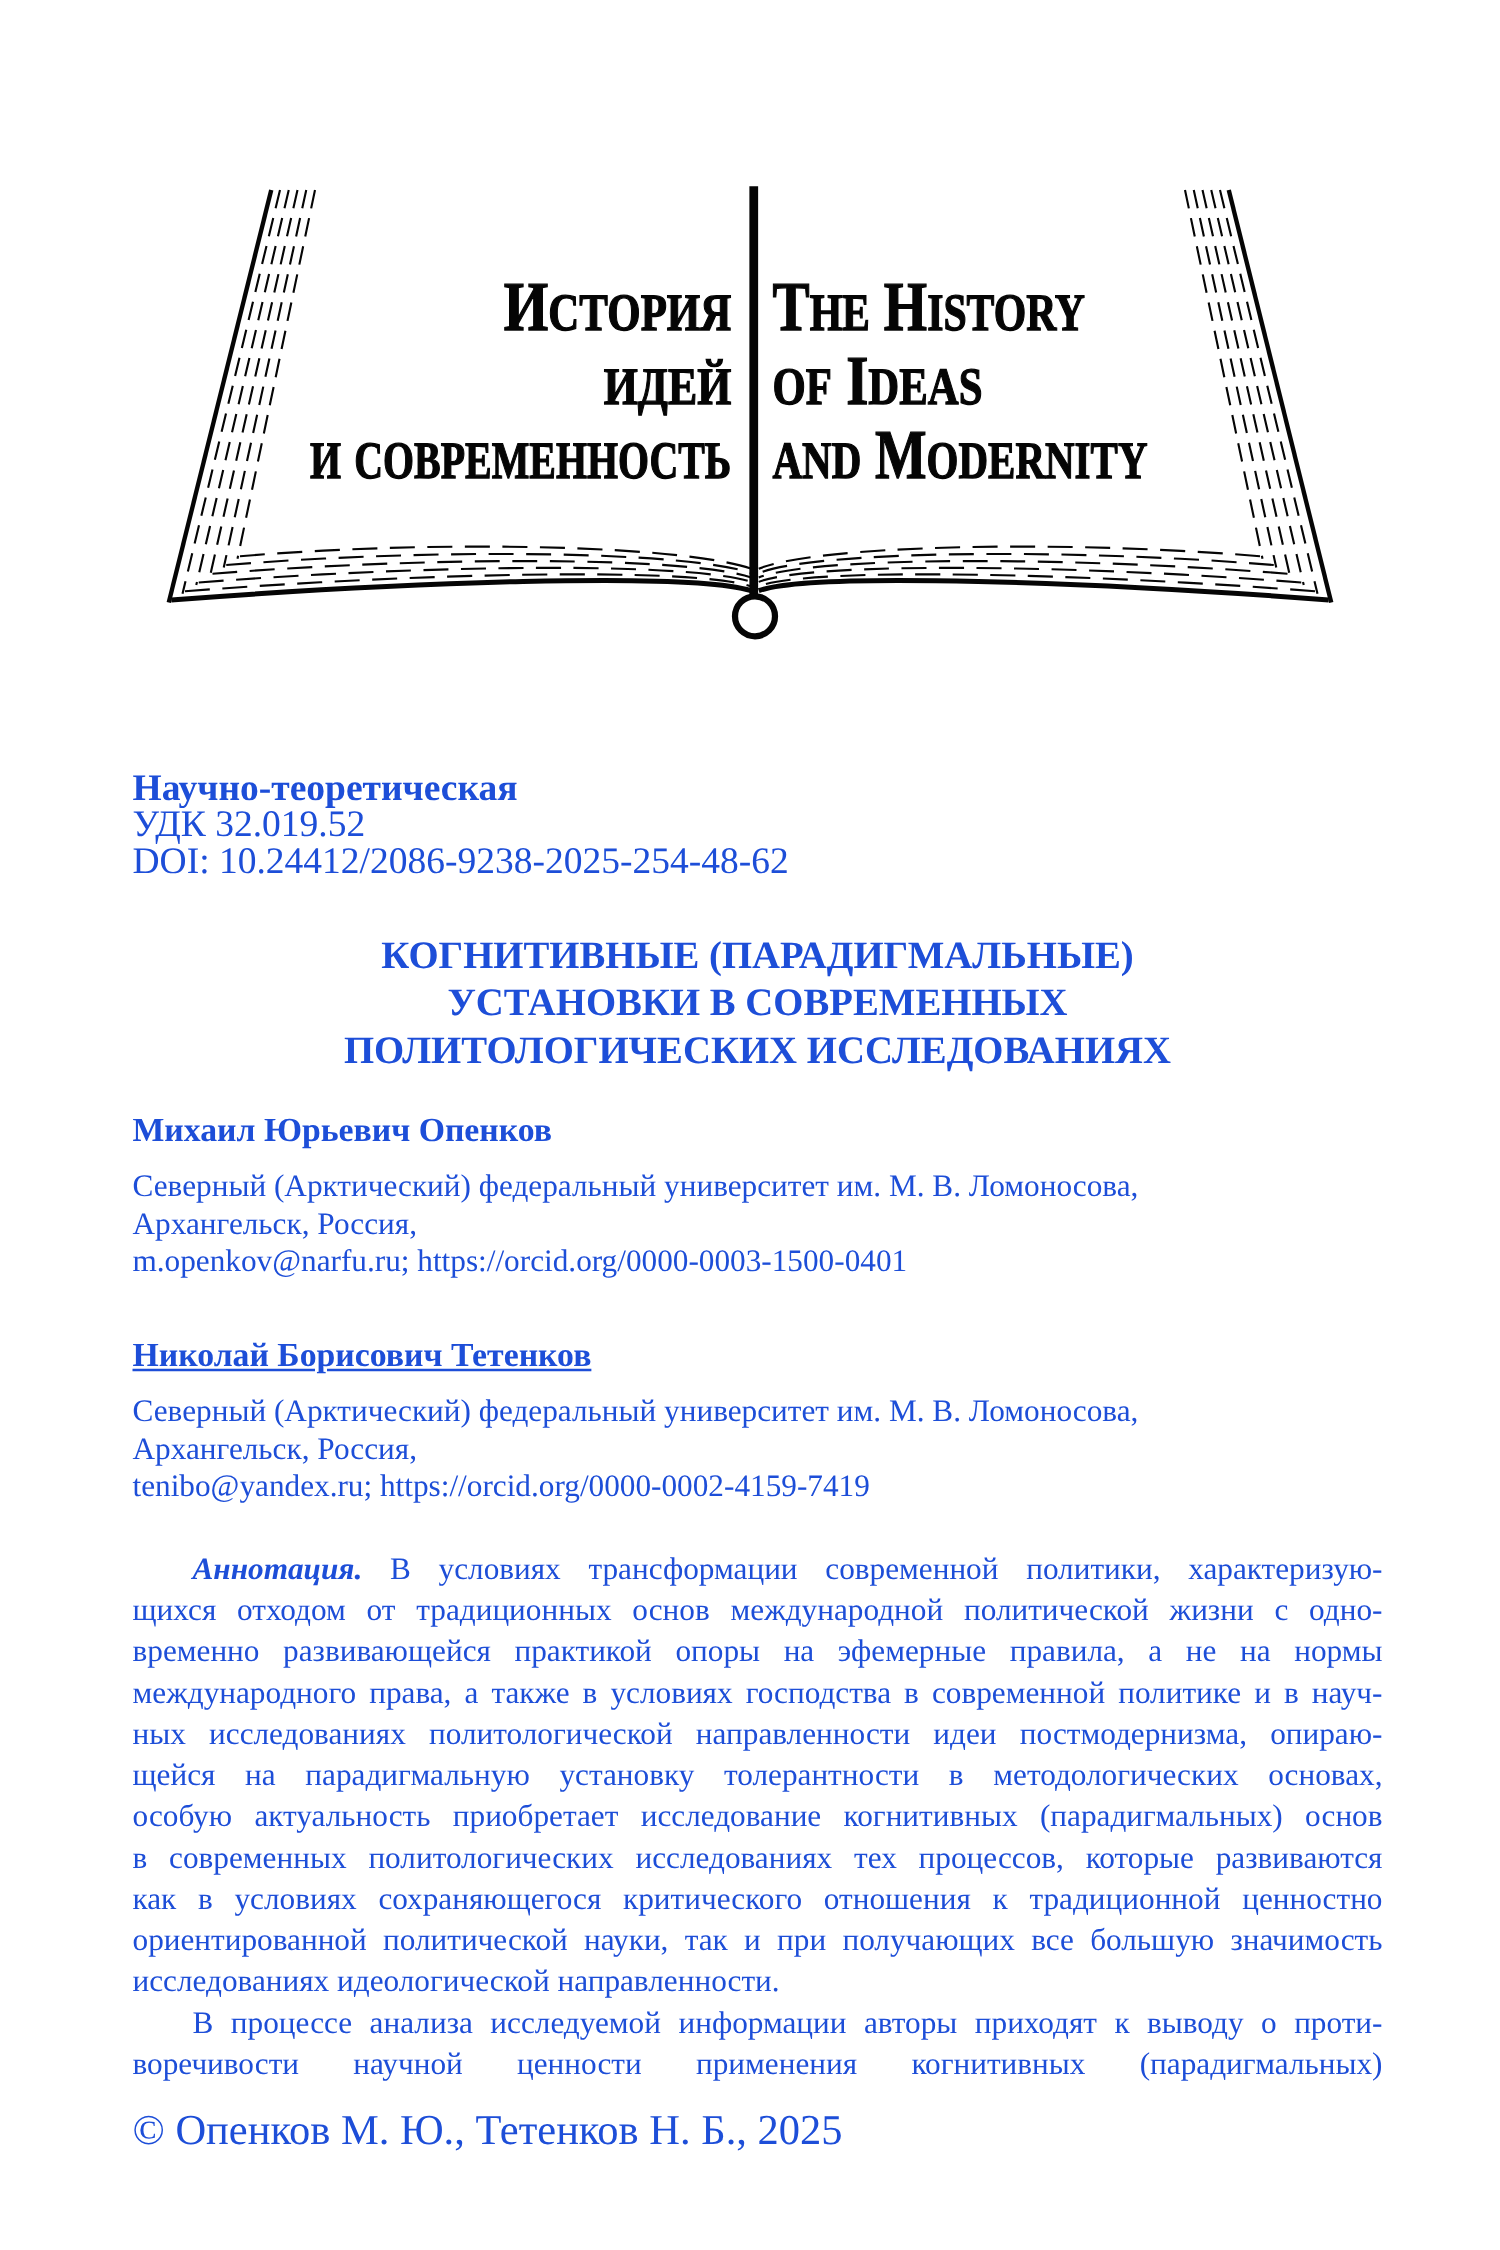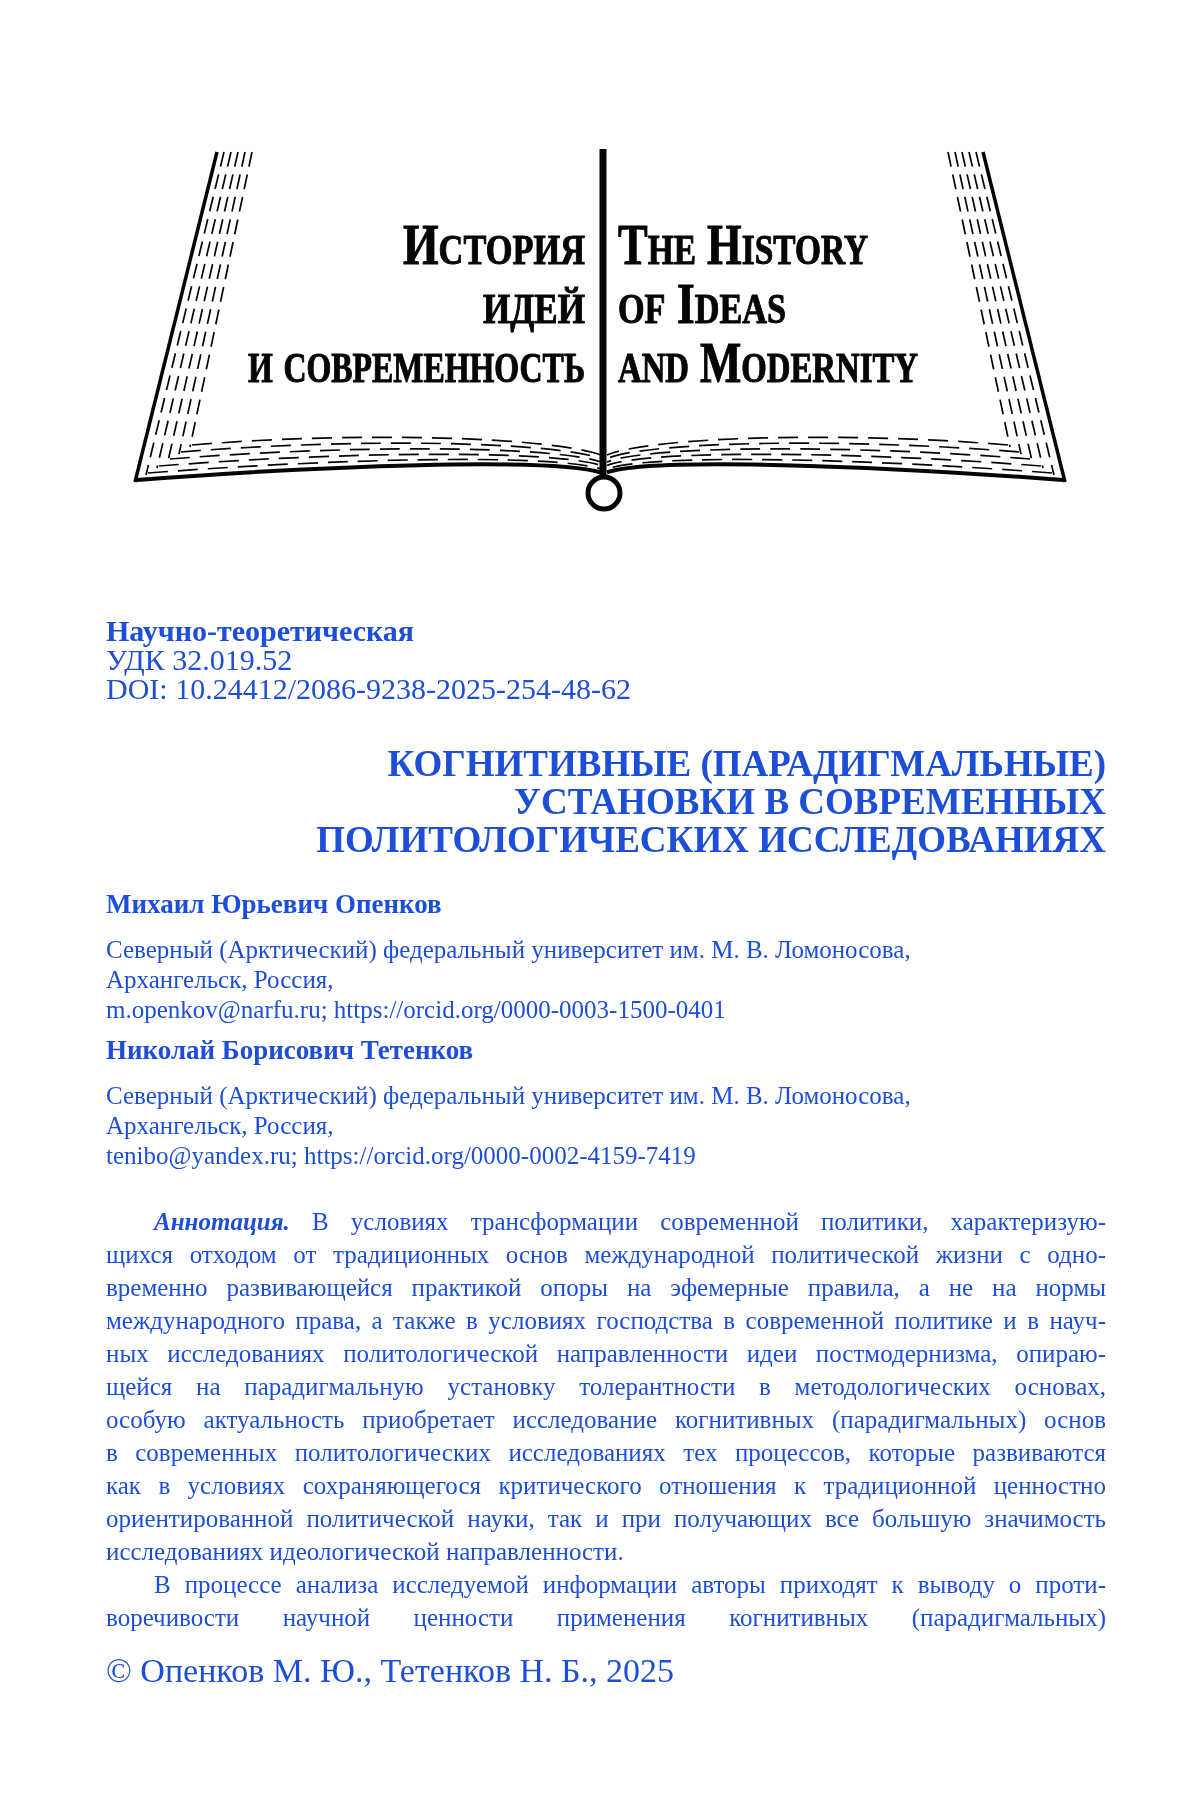--- a/index.html
+++ b/index.html
@@ -18,25 +18,25 @@
     font-weight:bold;
     font-size:56px;
     fill:#050505;
   }
   .logo text .sc{font-size:42px;}
   .content{margin:0 94px 0 106px;}
   .meta{margin-top:104px;font-size:30px;line-height:29px;}
   .meta-type{font-weight:bold;}
   .title{
     margin:42px 0 0 0;
-    font-size:37px;line-height:38px;font-weight:bold;
-    text-align:right;
+    font-size:31px;line-height:38px;font-weight:bold;
+    text-align:center;
   }
   .author-name{margin-top:30px;font-size:27px;font-weight:bold;line-height:30px;}
-  .author-name.second{margin-top:10px;}
+  .author-name.second{margin-top:44px;text-decoration:underline;}
   .affil{margin-top:16px;font-size:25px;line-height:30px;}
   .abstract{margin-top:34px;font-size:25px;line-height:33px;}
   .jline{text-align:justify;text-align-last:justify;white-space:normal;}
   .jline.end{text-align-last:left;}
   .jline.indent{text-indent:48px;}
   .abs-label{font-weight:bold;font-style:italic;}
   .footer{margin-top:22px;font-size:34px;line-height:30px;}
 </style>
 </head>
 <body>

